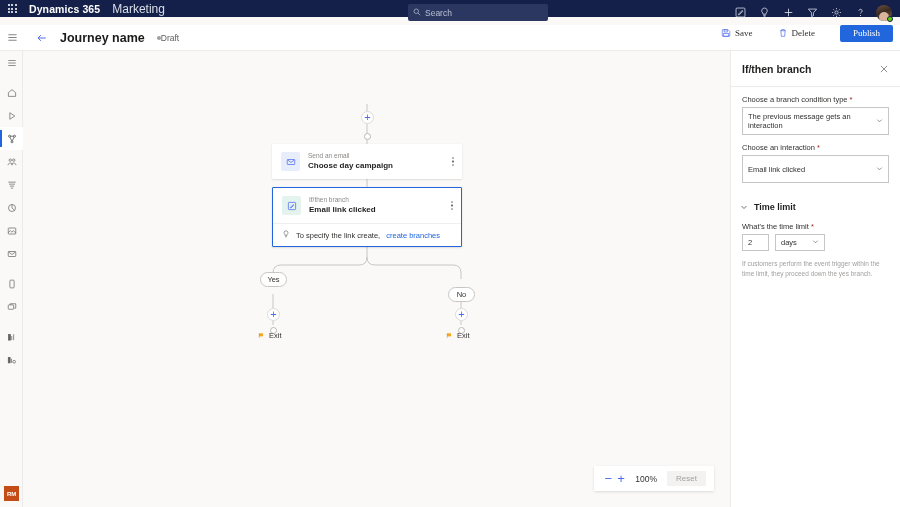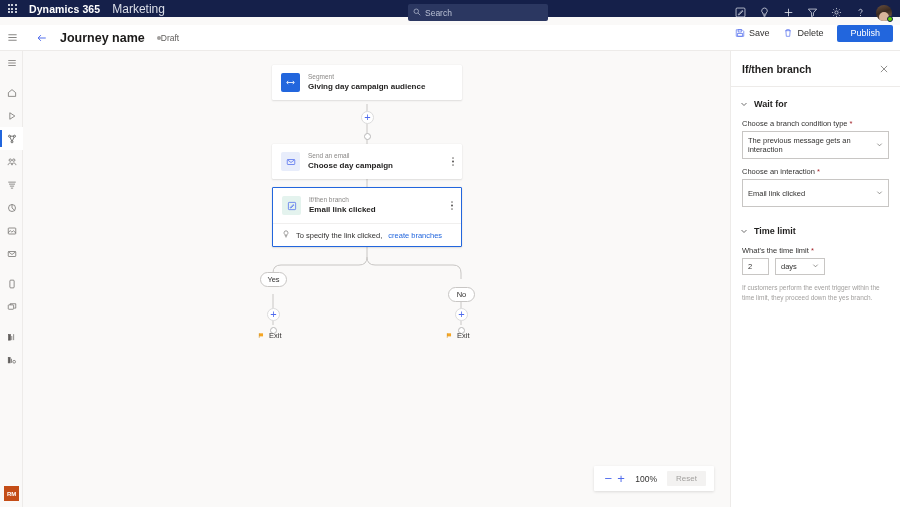--- a/index.html
+++ b/index.html
@@ -92,21 +92,21 @@
   }
   #statusbadge {
     display: flex; align-items: center; margin-left: 12px;
   }
   #statusbadge .dot {
     width: 4px; height: 4px; border-radius: 50%; background: #a19f9d;
   }
   #statusbadge .txt { font-size: 8.5px; color: #605e5c; }
   #cmd-right {
     position: absolute; right: 7px; top: 0; height: 16px;
-    display: flex; align-items: center; gap: 0px;
+    display: flex; align-items: center; gap: 11px; font-family: Liberation Serif, serif;
   }
   .cmd-btn {
     display: flex; align-items: center; gap: 4px;
     padding: 0 7px; height: 20px; cursor: pointer;
     font-size: 9px; color: #323130;
   }
   .cmd-btn svg { display: block; }
   #publish-btn {
     background: #2266dd; color: #fff; font-size: 9px;
     height: 17px; padding: 8px 13px; border-radius: 2px;
@@ -468,33 +468,20 @@
     <path d="M344 206 Q344 214 336 214 L258 214 Q250 214 250 222 L250 228" stroke="#c8c6c4" stroke-width="1" fill="none"></path>
     <path d="M344 206 Q344 214 352 214 L430 214 Q438 214 438 222 L438 228" stroke="#c8c6c4" stroke-width="1" fill="none"></path>
 
     <path d="M250 243 L250 264" stroke="#c8c6c4" stroke-width="1" fill="none"></path>
     <path d="M250 264 L250 274" stroke="#c8c6c4" stroke-width="1" fill="none"></path>
 
     <path d="M438 243 L438 264" stroke="#c8c6c4" stroke-width="1" fill="none"></path>
     <path d="M438 264 L438 274" stroke="#c8c6c4" stroke-width="1" fill="none"></path>
   </svg>
 
-  <div class="node" style="left:249px; top:14px; width:190px;">
-    <div class="node-main">
-      <div class="node-icon" style="background:#2266dd;">
-        <svg width="11" height="11" viewBox="0 0 16 16" fill="none" stroke="#ffffff" stroke-width="1.2">
-          <path d="M3 8h10M4.6 5.6L2.6 8l2 2.4M11.4 5.6l2 2.4-2 2.4"></path>
-        </svg>
-      </div>
-      <div class="node-texts">
-        <div class="node-type">Segment</div>
-        <div class="node-title">Giving day campaign audience</div>
-      </div>
-    </div>
-  </div>
 
   <div class="plus-btn" style="left:338px; top:60px;">
     <span>+</span>
   </div>
   <div class="endpoint" style="left:341px; top:82px;"></div>
 
   <div class="node" style="left:249px; top:93px; width:190px;">
     <div class="node-main">
       <div class="node-icon" style="background:#e8edfb;">
         <svg width="10" height="10" viewBox="0 0 16 16" fill="none" stroke="#4f6bed" stroke-width="1.2">
@@ -532,21 +519,21 @@
           <i></i>
         </div>
     </div>
     <div class="node-tip">
       <span>
         <svg width="8" height="8" viewBox="0 0 16 16" fill="none" stroke="#605e5c" stroke-width="1.2">
           <path d="M8 1.6a4 4 0 00-2.3 7.2v1.7h4.6V8.8A4 4 0 008 1.6z"></path>
             <path d="M6.4 12.4h3.2M6.9 14h2.2"></path>
         </svg>
       </span>
-      <span>To specify the link clicked,</span>
+      <span>To specify the link create,</span>
       <a>create branches</a>
     </div>
   </div>
 
   <div class="branch-pill" style="left:237px; top:221px;">
     <span>Yes</span>
   </div>
   <div class="plus-btn" style="left:244px; top:257px;">
     <span>+</span>
   </div>
@@ -586,28 +573,20 @@
   <div id="panel-head">
     <div id="panel-title">If/then branch</div>
     <div id="panel-close">
       <svg width="10" height="10" viewBox="0 0 16 16" stroke="#605e5c" stroke-width="1.1" fill="none">
         <path d="M3 3l10 10M13 3L3 13"></path>
       </svg>
     </div>
   </div>
   <div class="panel-div"></div>
 
-  <div class="section-head">
-    <span class="chev">
-      <svg width="8" height="8" viewBox="0 0 16 16" fill="none" stroke="#323130" stroke-width="1.4">
-          <path d="M3 6l5 5 5-5"></path>
-        </svg>
-    </span>
-    <span class="lbl">Wait for</span>
-  </div>
 
   <div class="field">
     <div class="field-label">
       <span>Choose a branch condition type</span><span class="req"> *</span>
     </div>
     <div class="dropdown">
       <span>The previous message gets an interaction</span>
       <span class="chv">
         <svg width="7" height="7" viewBox="0 0 16 16" fill="none" stroke="#605e5c" stroke-width="1.5">
             <path d="M3 6l5 5 5-5"></path>

